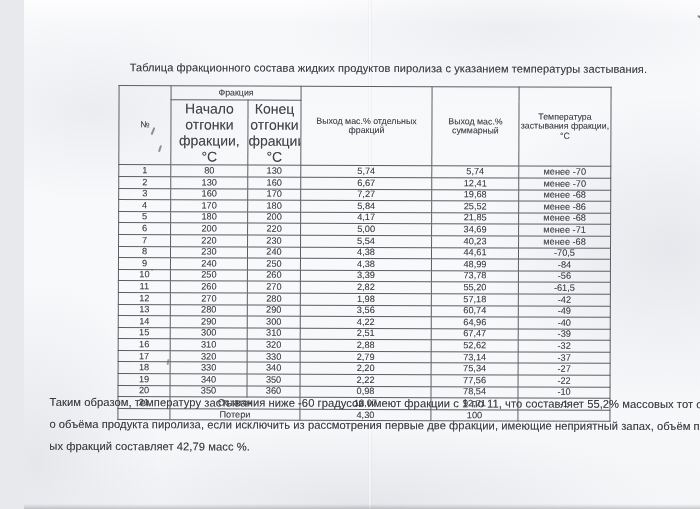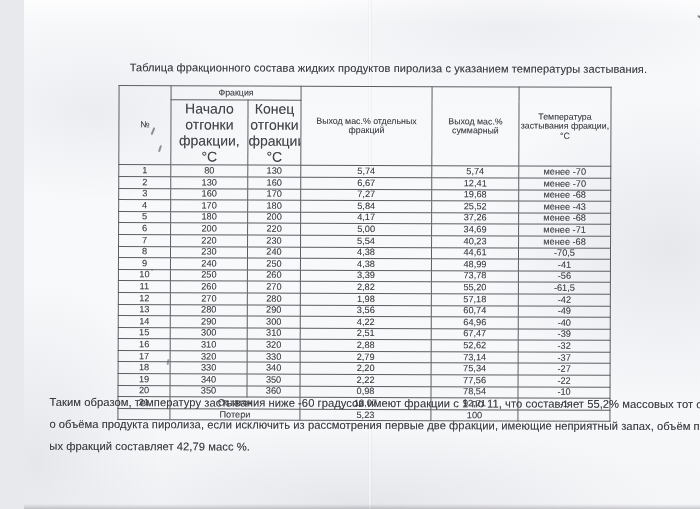--- a/index.html
+++ b/index.html
@@ -131,28 +131,28 @@
             <td>7,27</td>
             <td>19,68</td>
             <td>менее -68</td>
           </tr>
           <tr>
             <td>4</td>
             <td>170</td>
             <td>180</td>
             <td>5,84</td>
             <td>25,52</td>
-            <td>менее -43</td>
+            <td>менее -86</td>
           </tr>
           <tr>
             <td>5</td>
             <td>180</td>
             <td>200</td>
             <td>4,17</td>
-            <td>37,26</td>
+            <td>21,85</td>
             <td>менее -68</td>
           </tr>
           <tr>
             <td>6</td>
             <td>200</td>
             <td>220</td>
             <td>5,00</td>
             <td>34,69</td>
             <td>менее -71</td>
           </tr>
@@ -171,21 +171,21 @@
             <td>4,38</td>
             <td>44,61</td>
             <td>-70,5</td>
           </tr>
           <tr>
             <td>9</td>
             <td>240</td>
             <td>250</td>
             <td>4,38</td>
             <td>48,99</td>
-            <td>-41</td>
+            <td>-84</td>
           </tr>
           <tr>
             <td>10</td>
             <td>250</td>
             <td>260</td>
             <td>3,39</td>
             <td>73,78</td>
             <td>-56</td>
           </tr>
           <tr>
@@ -271,21 +271,21 @@
           <tr>
             <td>21</td>
             <td colspan="2">Остаток</td>
             <td>13,07</td>
             <td>92,71</td>
             <td>-1</td>
           </tr>
           <tr>
             <td></td>
             <td colspan="2">Потери</td>
-            <td>5,23</td>
+            <td>4,30</td>
             <td>100</td>
             <td></td>
           </tr>
         </tbody>
     </table>
 
     <div class="paragraph">
       <div>Таким образом, температуру застывания ниже -60 градусов имеют фракции с 1 по 11, что составляет 55,2% массовых тот общег</div>
       <div>о объёма продукта пиролиза, если исключить из рассмотрения первые две фракции, имеющие неприятный запах, объём пригодн</div>
       <div>ых фракций составляет 42,79 масс %.</div>

